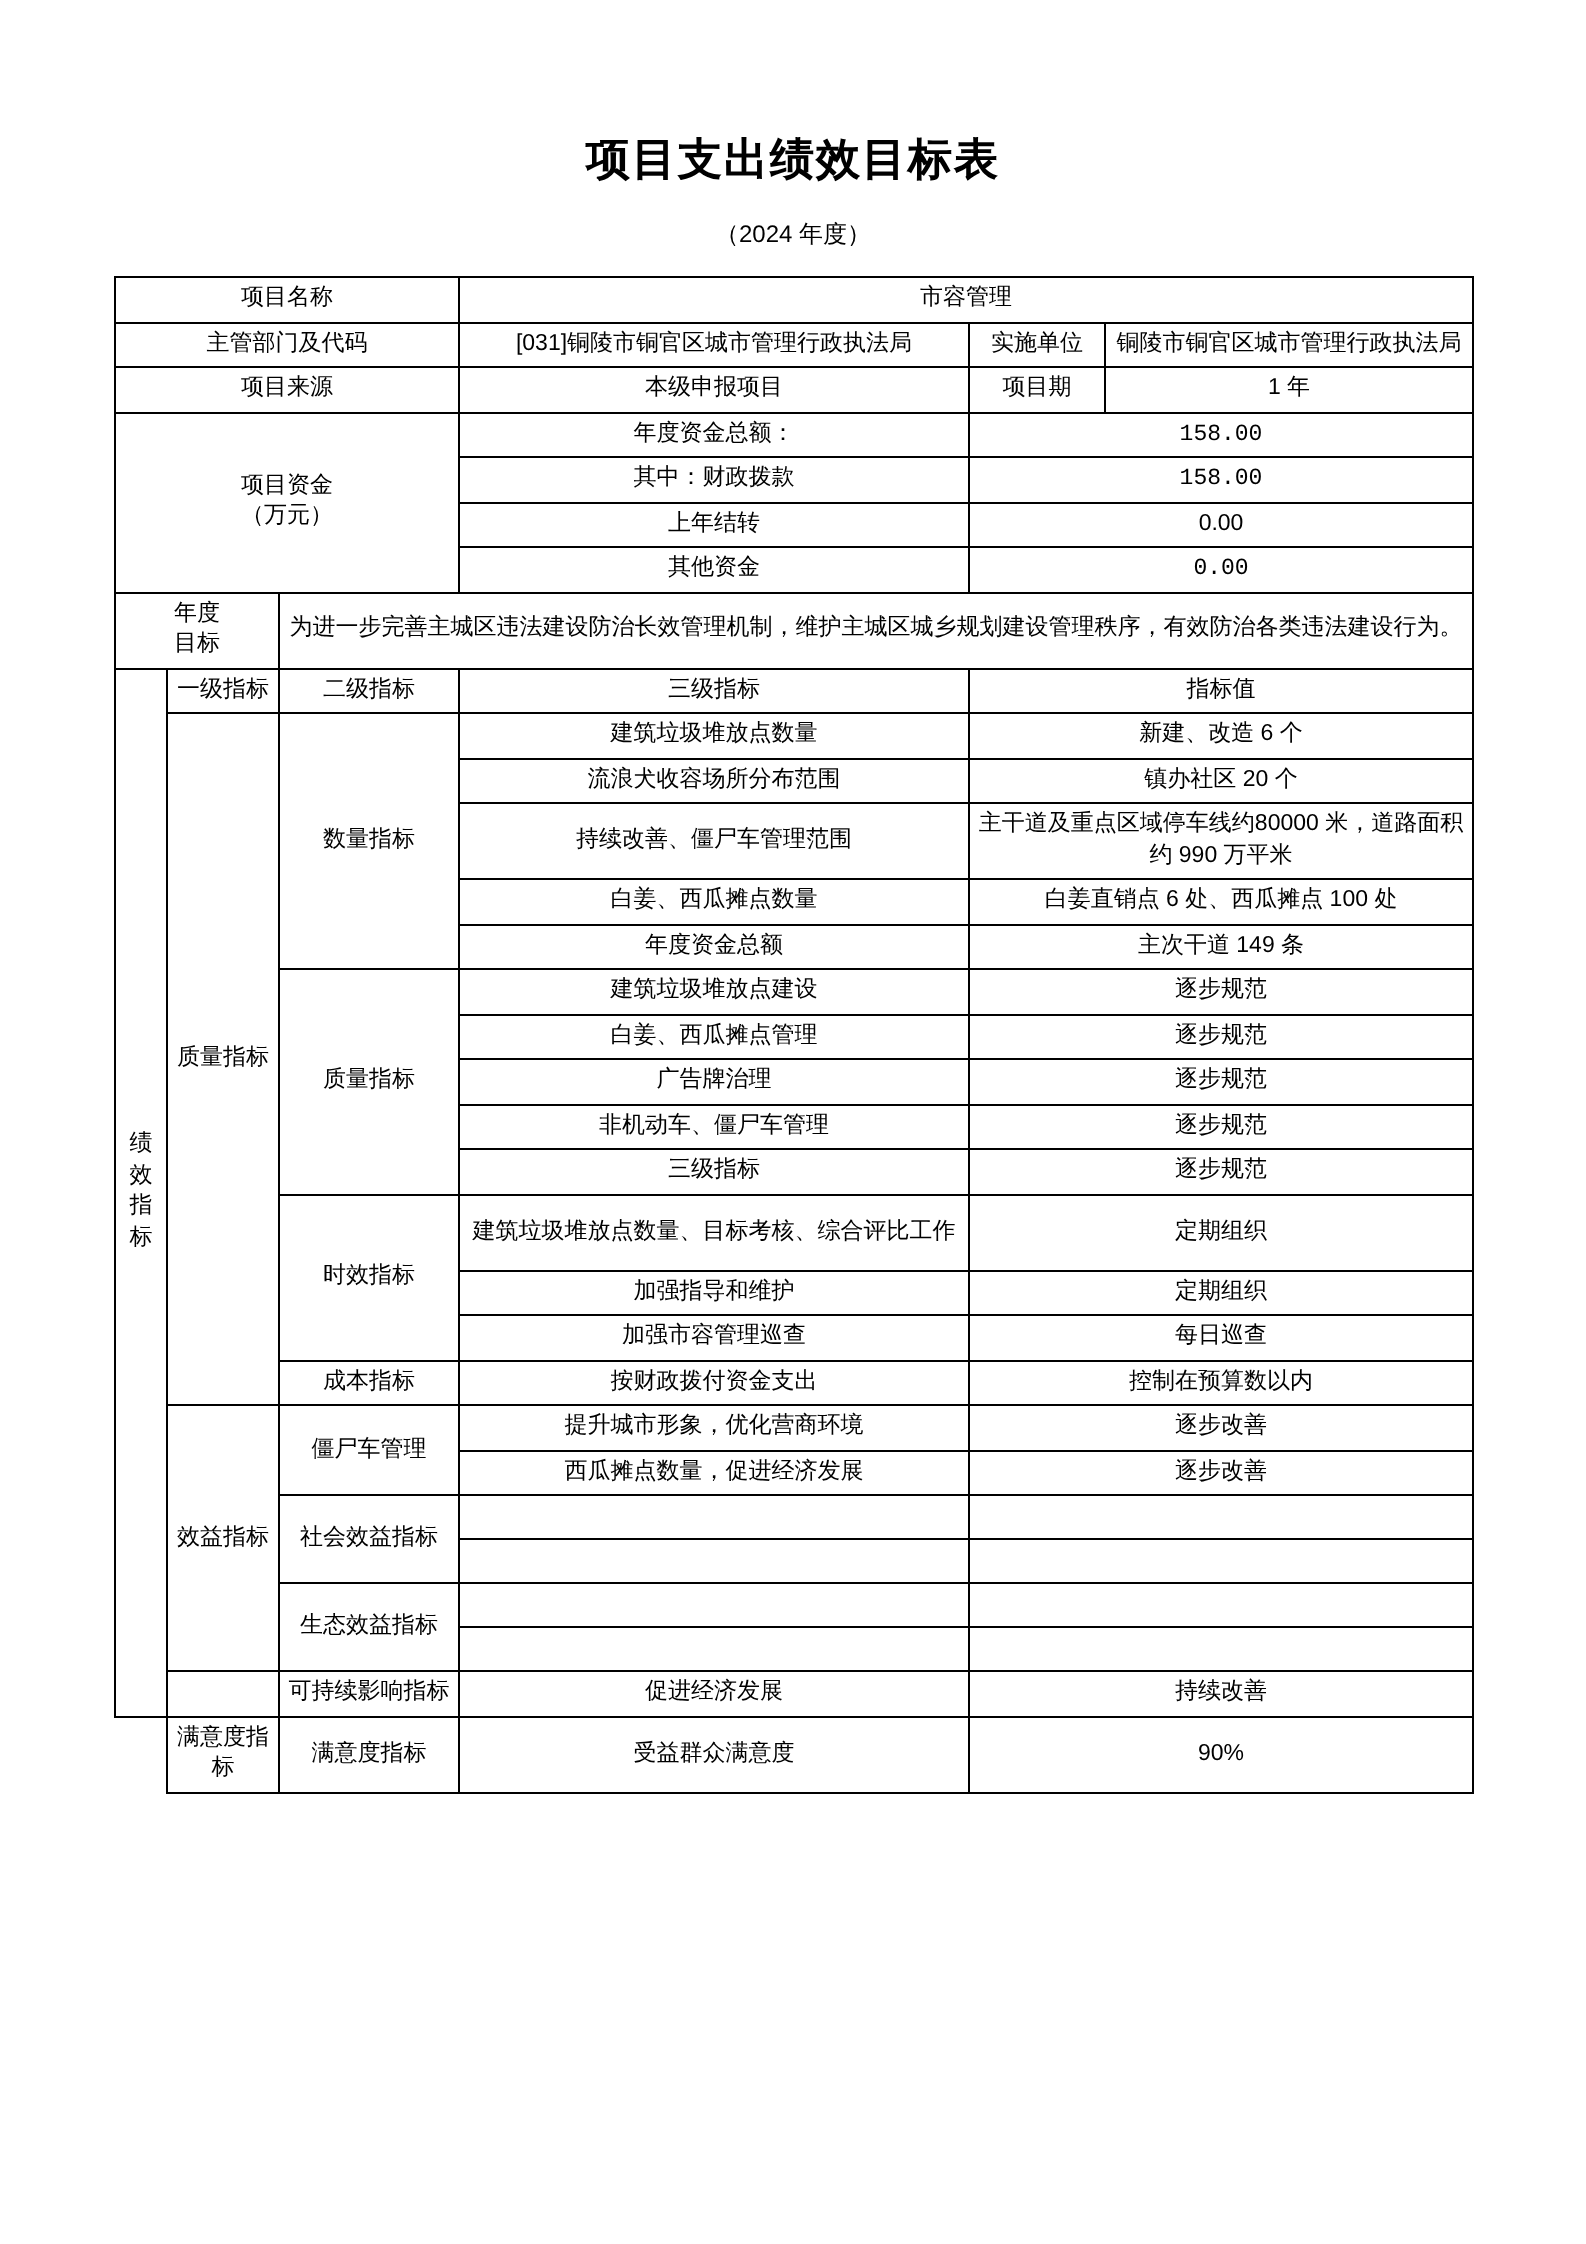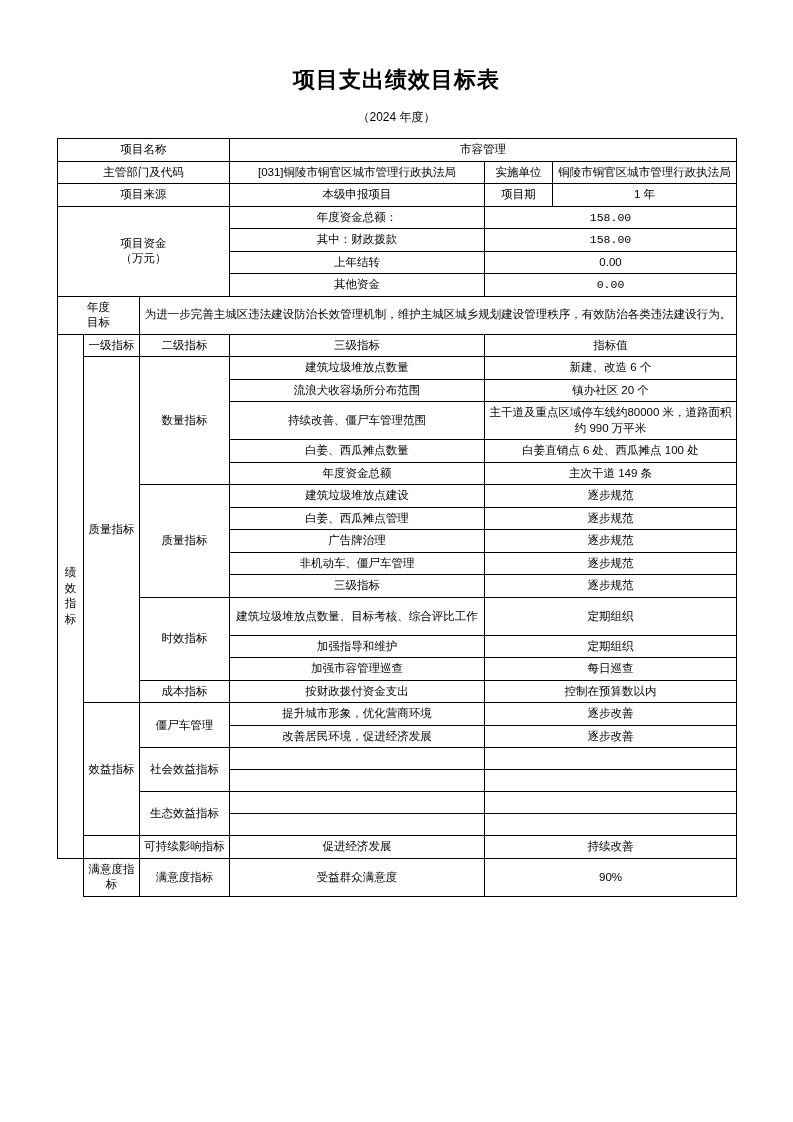--- a/index.html
+++ b/index.html
@@ -223,21 +223,21 @@
       <td colspan="2">控制在预算数以内</td>
     </tr>
 
     <tr>
       <td rowspan="6">效益指标</td>
       <td rowspan="2" class="tall">僵尸车管理</td>
       <td colspan="2" class="left">提升城市形象，优化营商环境</td>
       <td colspan="2">逐步改善</td>
     </tr>
     <tr>
-      <td colspan="2" class="left">改善居民环境，促进经济发展</td>
+      <td colspan="2" class="left">西瓜摊点数量，促进经济发展</td>
       <td colspan="2">逐步改善</td>
     </tr>
     <tr>
       <td rowspan="2" class="tall">社会效益指标</td>
       <td colspan="2" class="left"></td>
       <td colspan="2"></td>
     </tr>
     <tr>
       <td colspan="2" class="left"></td>
       <td colspan="2"></td>

